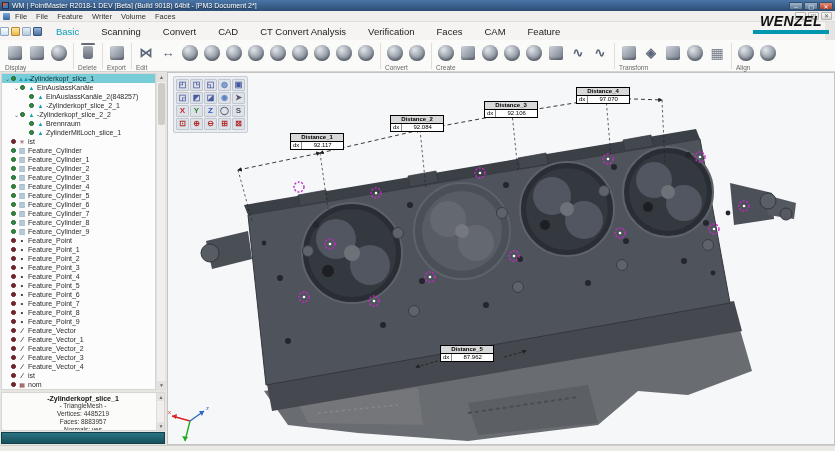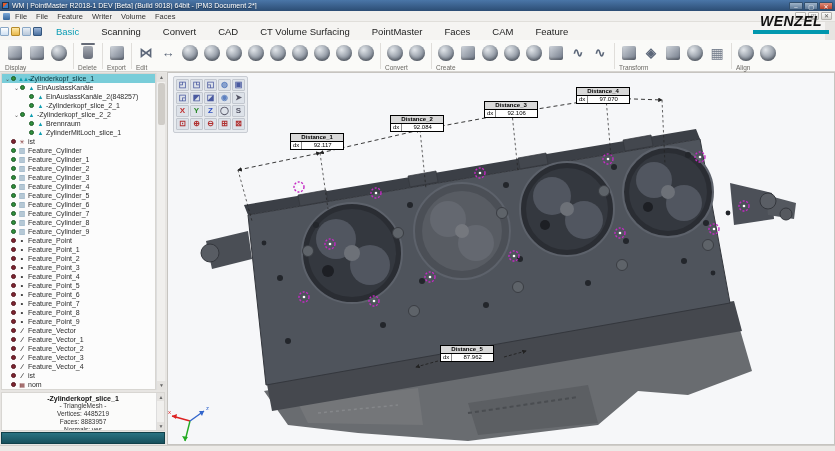--- a/index.html
+++ b/index.html
@@ -135,22 +135,22 @@
         <span class="qa-ico qa-0"></span>
         <span class="qa-ico qa-1"></span>
         <span class="qa-ico qa-2"></span>
         <span class="qa-ico qa-3"></span>
       </span>
     <span id="ribbon-tabs" style="display:flex;">
         <span class="tab active">Basic</span>
         <span class="tab">Scanning</span>
         <span class="tab">Convert</span>
         <span class="tab">CAD</span>
-        <span class="tab">CT Volume Surfacing</span>
-        <span class="tab">PointMaster</span>
+        <span class="tab">CT Convert Analysis</span>
+        <span class="tab">Verification</span>
         <span class="tab">Faces</span>
         <span class="tab">CAM</span>
         <span class="tab">Feature</span>
       </span>
   </div>
 
   <div class="brand">
     <div class="brand-text">WENZEL</div>
     <div class="brand-bar"></div>
   </div>

